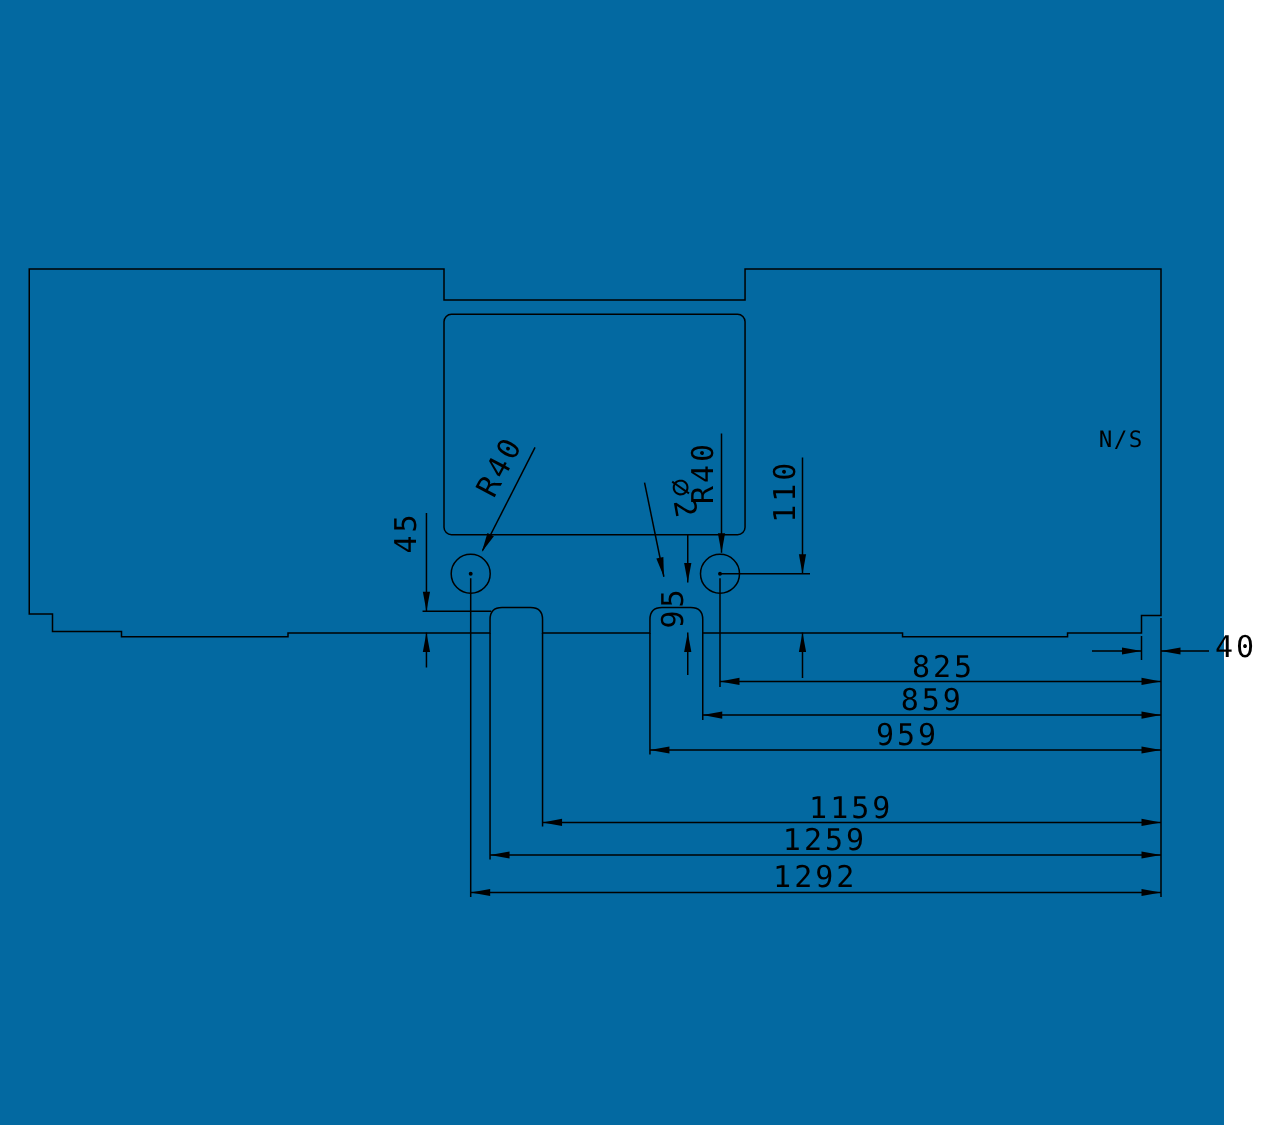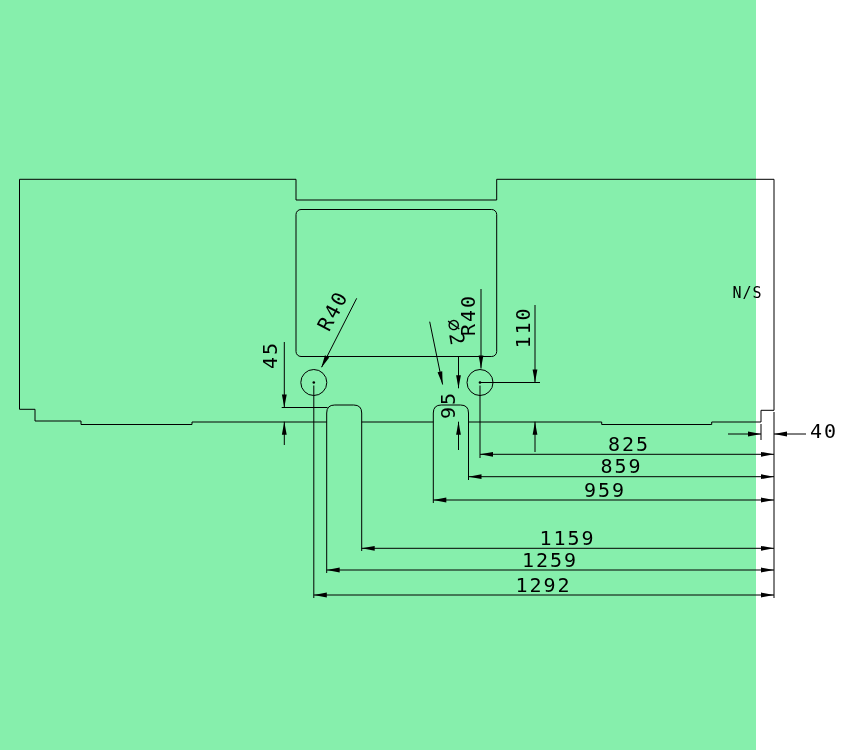--- a/index.html
+++ b/index.html
@@ -5,23 +5,23 @@
   html, body {
     margin: 0;
     padding: 0;
     background: #ffffff;
     width: 844px;
     height: 750px;
     overflow: hidden;
   }
   .canvas-wrap {
     position: relative;
-    width: 756px;
+    width: 816px;
     height: 750px;
-    background: #86efac;
+    background: #0369a1;
   }
   svg {
     display: block;
   }
   .geo {
     stroke: #000000;
     stroke-width: 1;
     fill: none;
   }
   .thin {

